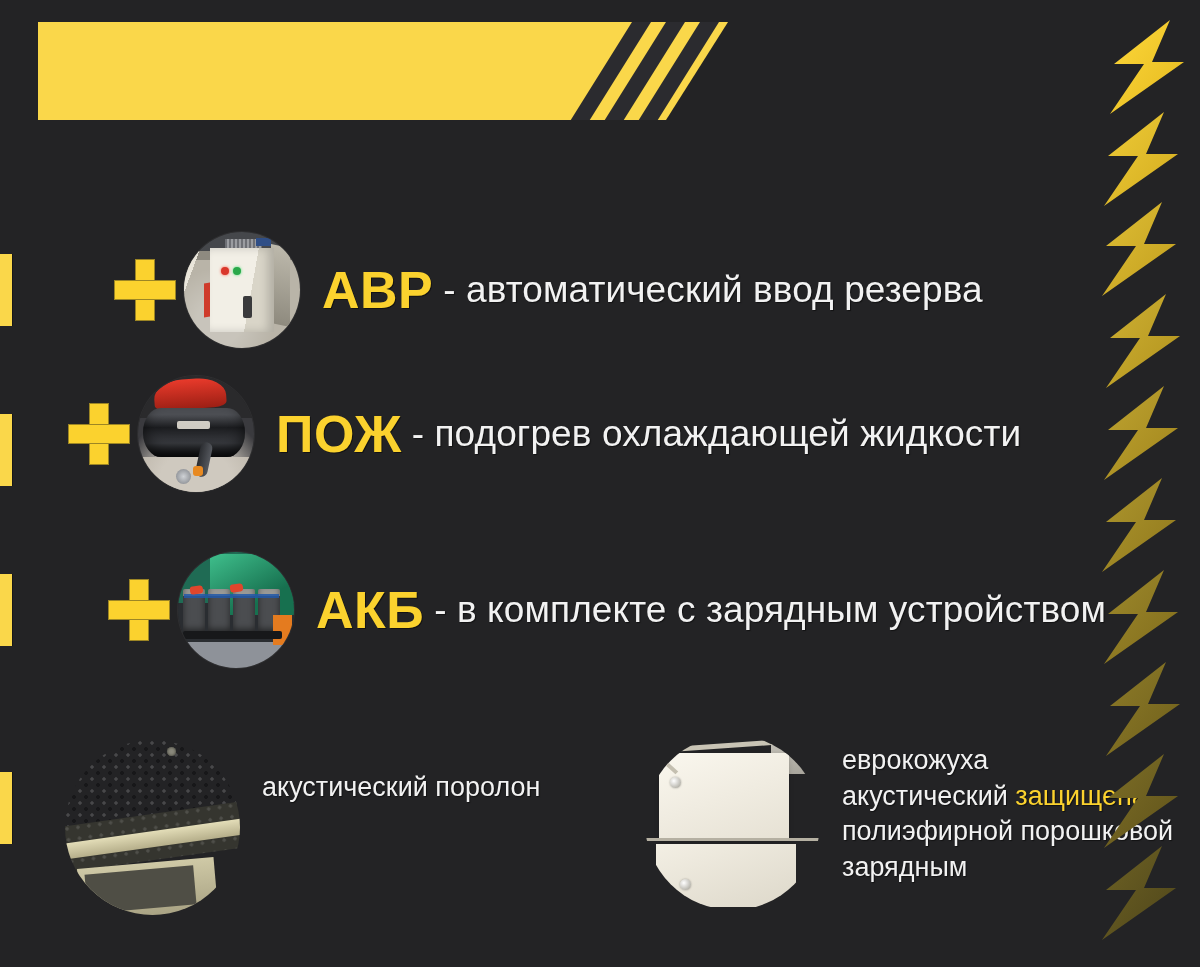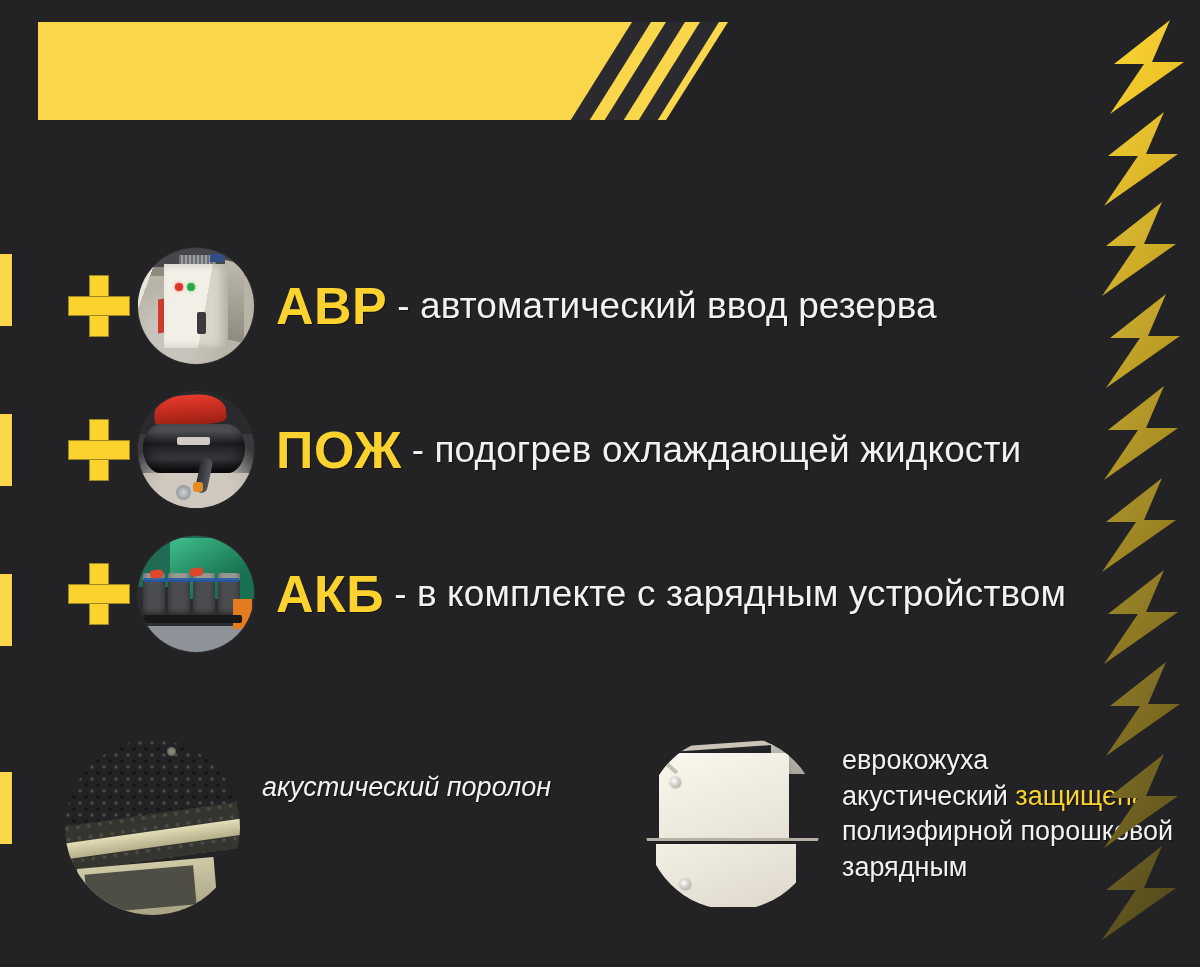--- a/index.html
+++ b/index.html
@@ -224,57 +224,57 @@
   <div class="banner"></div>
   <div class="stripe s1"></div>
   <div class="stripe s2"></div>
   <div class="stripe s3"></div>
 
   <div class="edge-tab" style="top:254px;height:72px;"></div>
   <div class="edge-tab" style="top:414px;height:72px;"></div>
   <div class="edge-tab" style="top:574px;height:72px;"></div>
   <div class="edge-tab" style="top:772px;height:72px;"></div>
 
-  <div class="row" style="top:236px;">
+  <div class="row" style="top:220px;padding-left:46px;">
     <div class="plus"></div>
     <div class="circ">
       <div class="ph ph-avr">
         <div class="topvent"></div>
           <div class="blue"></div>
         <div class="side"></div>
           <div class="box"></div>
         <div class="red"></div>
         <div class="lamp l1"></div>
           <div class="lamp l2"></div>
         <div class="slot"></div>
       </div>
     </div>
     <div class="rowtext">
       <span class="abbr">АВР</span><span class="desc">- автоматический ввод резерва</span>
     </div>
   </div>
 
-  <div class="row" style="top:380px;">
+  <div class="row" style="top:364px;">
     <div class="plus"></div>
     <div class="circ">
       <div class="ph ph-poj">
         <div class="redtop"></div>
           <div class="cyl"></div>
         <div class="label"></div>
           <div class="pipe"></div>
         <div class="orange"></div>
           <div class="metal"></div>
       </div>
     </div>
     <div class="rowtext">
       <span class="abbr">ПОЖ</span><span class="desc">- подогрев охлаждающей жидкости</span>
     </div>
   </div>
 
-  <div class="row" style="top:524px;">
+  <div class="row" style="top:540px;padding-left:40px;">
     <div class="plus"></div>
     <div class="circ">
       <div class="ph ph-akb">
         <div class="grn"></div>
         <div class="bats">
             <div class="bat"></div>
             <div class="bat"></div>
             <div class="bat"></div>
             <div class="bat"></div>
           </div>
@@ -283,21 +283,21 @@
           <div class="term t2"></div>
         <div class="orangebar"></div>
           <div class="strap"></div>
       </div>
     </div>
     <div class="rowtext">
       <span class="abbr">АКБ</span><span class="desc">- в комплекте с зарядным устройством</span>
     </div>
   </div>
 
-  <div class="card" style="left:65px;top:740px;font-style:italic;">
+  <div class="card" style="left:65px;top:740px;">
     <div class="bigcirc">
       <div class="ph ph-foam">
         <div class="bump"></div>
           <div class="bump2"></div>
         <div class="beam"></div>
           <div class="shelf"></div>
           <div class="dark"></div>
         <div class="screw"></div>
       </div>
     </div>

